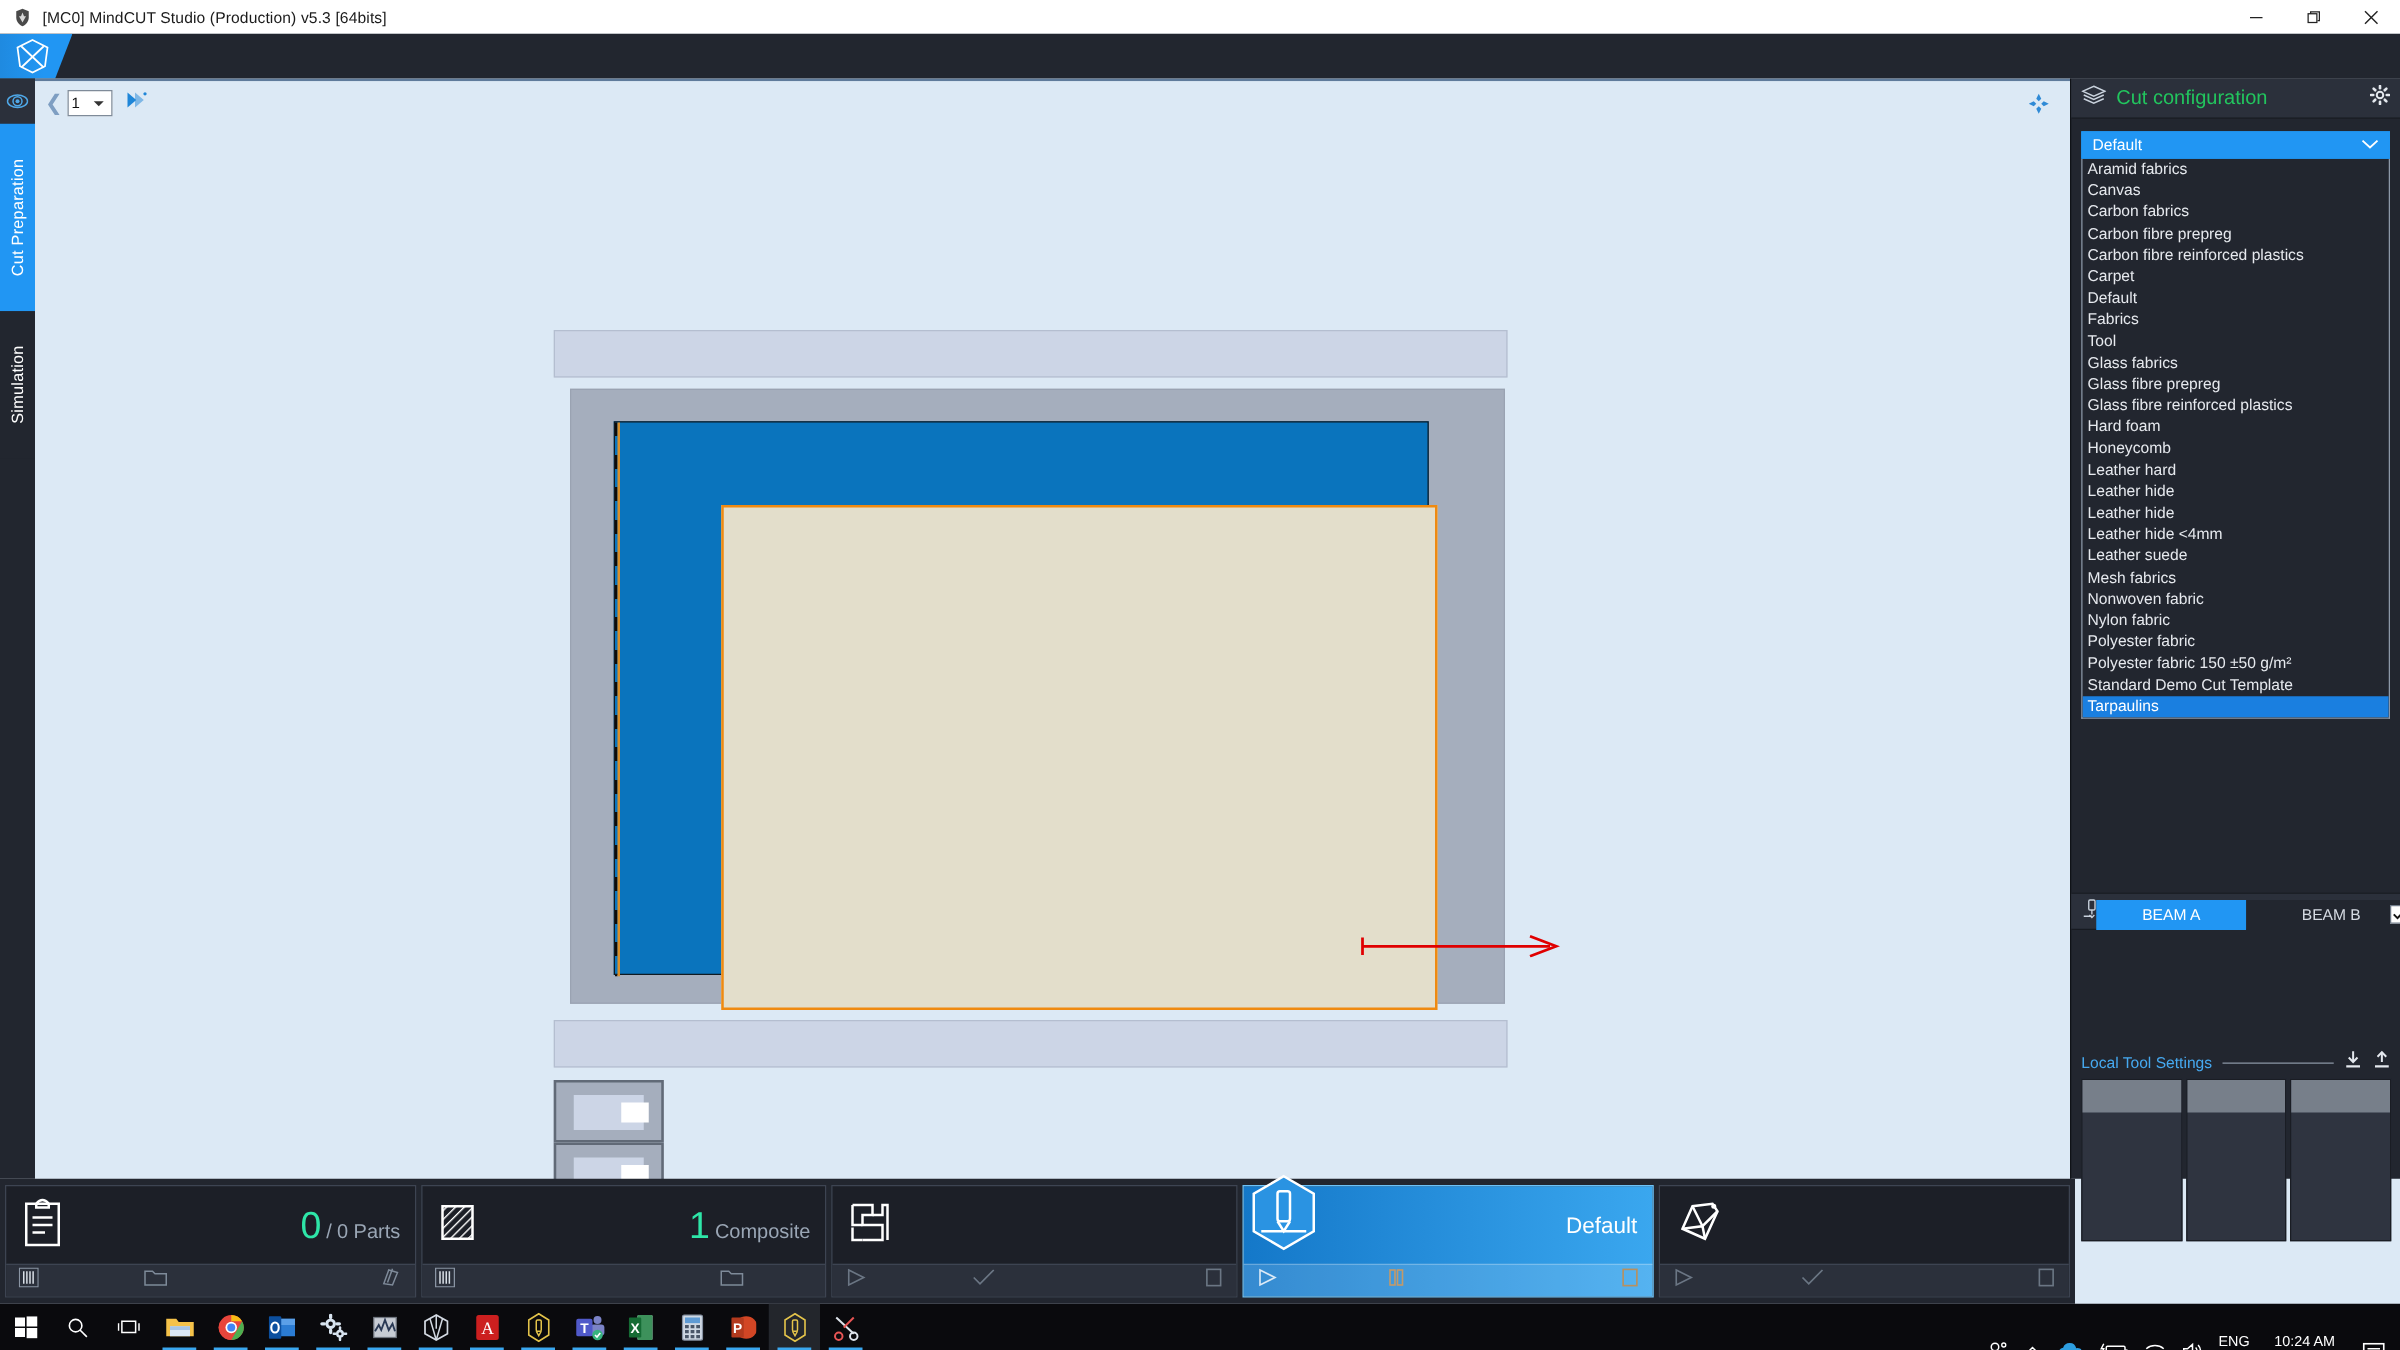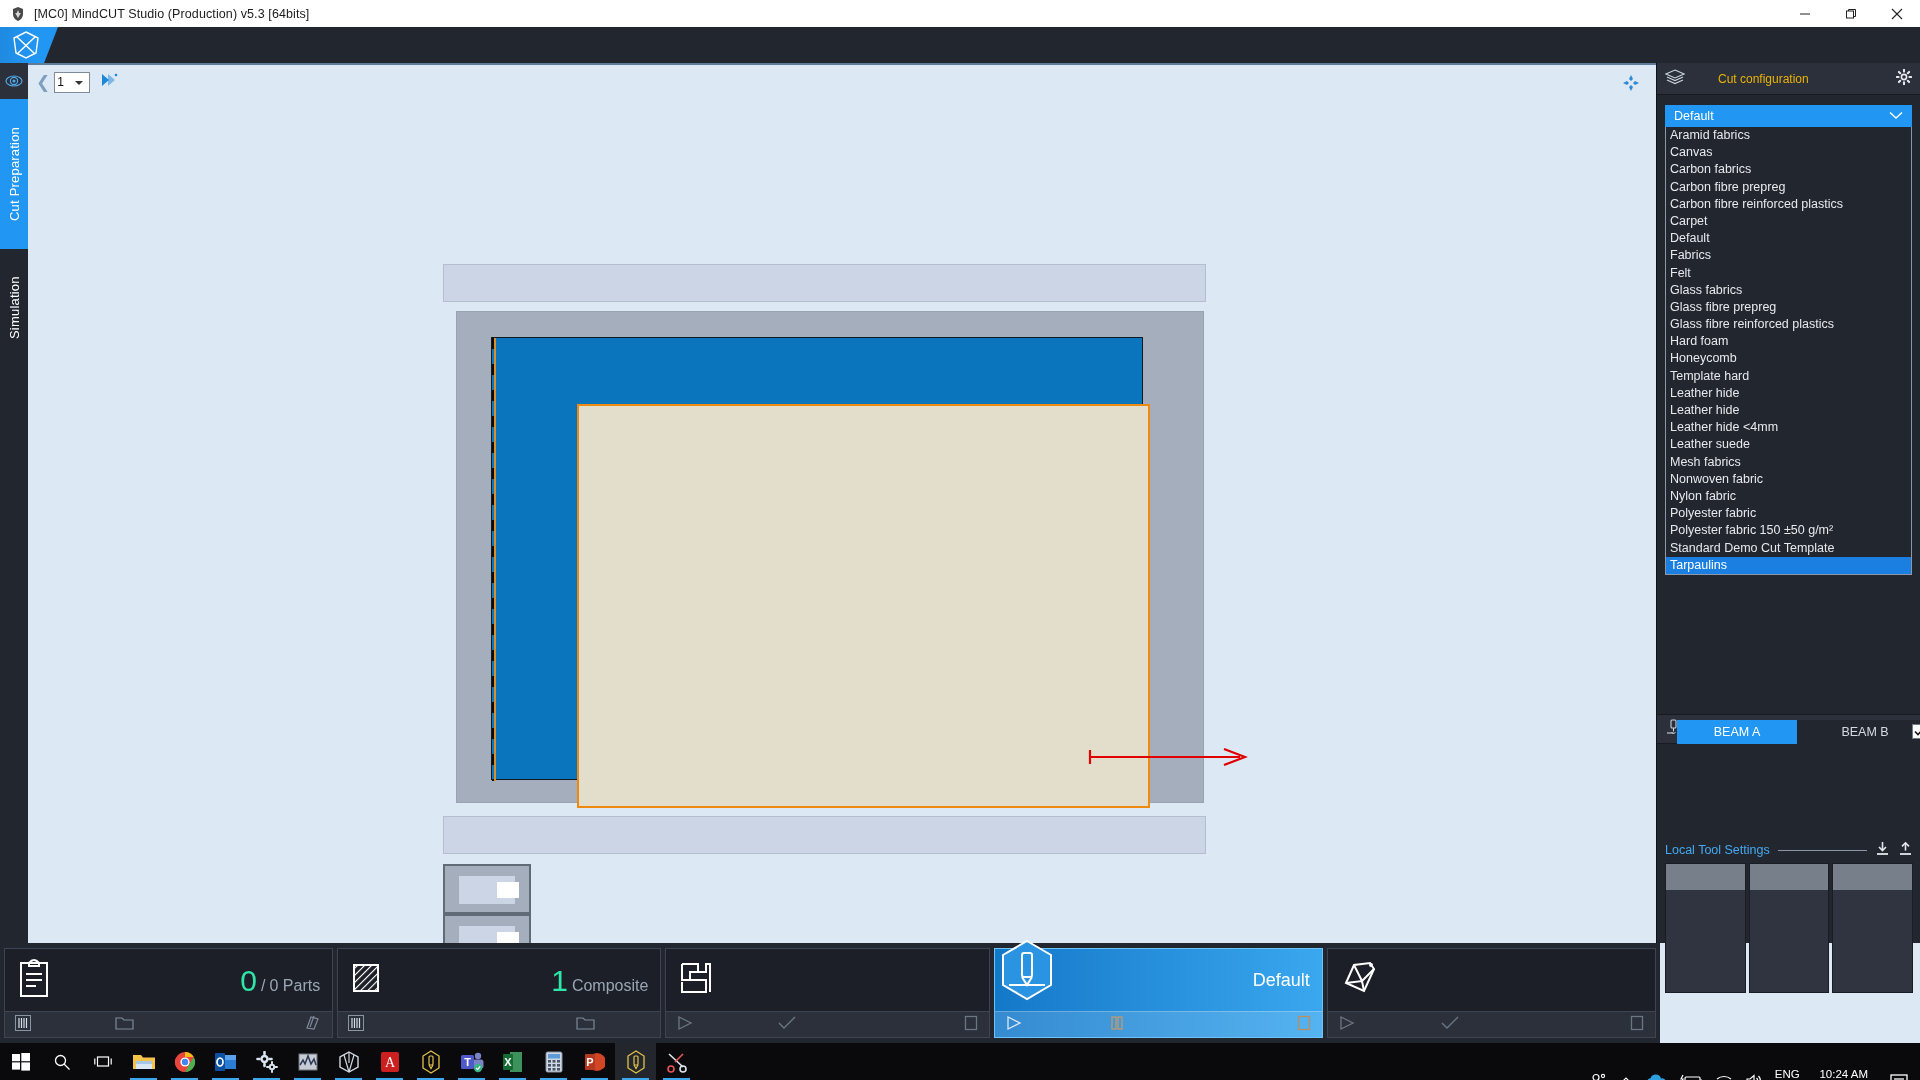--- a/index.html
+++ b/index.html
@@ -178,21 +178,21 @@
 
   
   .rightpanel {
     position: absolute; top: 63px; right: 0; width: 264px; height: 880px;
     background: #22262f; border-left: 1px solid #0f1217;
   }
   .panel-head {
     height: 32px; display: flex; align-items: center; gap: 8px;
     padding: 0 8px; background: #2b303b; border-bottom:1px solid #171a21;
   }
-  .panel-head .ph-title { color: #eab308; font-size: 12px; margin-left: 25px; }
+  .panel-head .ph-title { color: #22c55e; font-size: 16px; }
   .panel-head .ph-gear { margin-left: auto; }
 
   .combo {
     margin: 10px 8px 0 8px; height: 22px; background: #2196f3;
     display: flex; align-items: center; padding: 0 8px;
     color: #ffffff; font-size: 12.5px; position: relative;
     border: 1px solid #2196f3;
   }
   .combo .cb-chev { margin-left: auto; }
   .listbox {
@@ -471,27 +471,27 @@
 
     <div class="listbox" id="config-list">
         <div class="lb-item">Aramid fabrics</div>
         <div class="lb-item">Canvas</div>
         <div class="lb-item">Carbon fabrics</div>
         <div class="lb-item">Carbon fibre prepreg</div>
         <div class="lb-item">Carbon fibre reinforced plastics</div>
         <div class="lb-item">Carpet</div>
         <div class="lb-item">Default</div>
         <div class="lb-item">Fabrics</div>
-        <div class="lb-item">Felt</div>
+        <div class="lb-item">Tool</div>
         <div class="lb-item">Glass fabrics</div>
         <div class="lb-item">Glass fibre prepreg</div>
         <div class="lb-item">Glass fibre reinforced plastics</div>
         <div class="lb-item">Hard foam</div>
         <div class="lb-item">Honeycomb</div>
-        <div class="lb-item">Template hard</div>
+        <div class="lb-item">Leather hard</div>
         <div class="lb-item">Leather hide</div>
         <div class="lb-item">Leather hide</div>
         <div class="lb-item">Leather hide &lt;4mm</div>
         <div class="lb-item">Leather suede</div>
         <div class="lb-item">Mesh fabrics</div>
         <div class="lb-item">Nonwoven fabric</div>
         <div class="lb-item">Nylon fabric</div>
         <div class="lb-item">Polyester fabric</div>
         <div class="lb-item">Polyester fabric 150 ±50 g/m²</div>
         <div class="lb-item">Standard Demo Cut Template</div>

